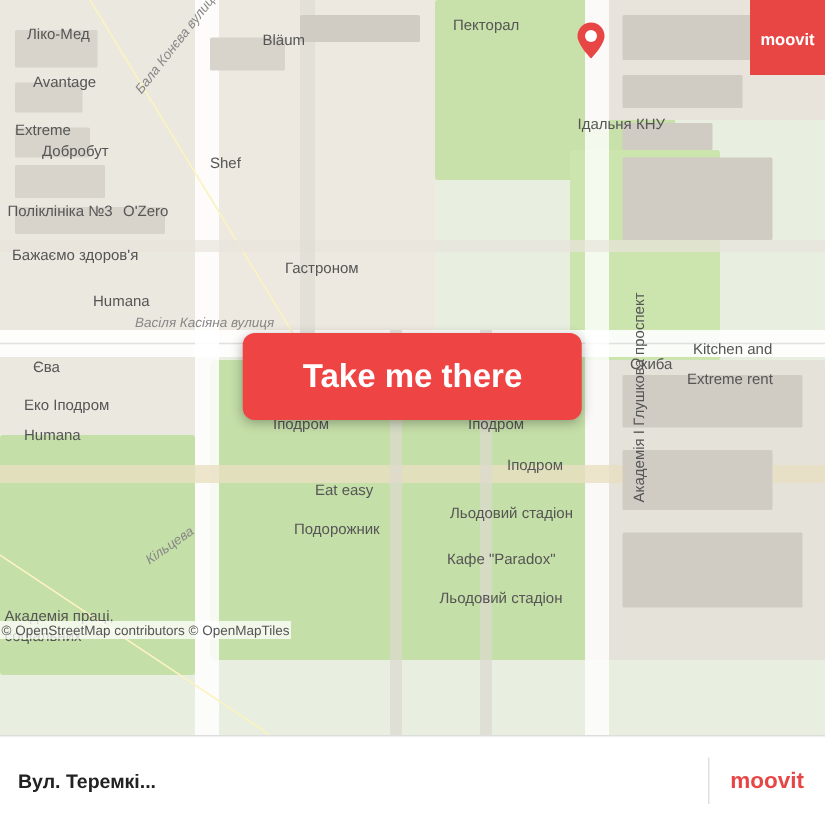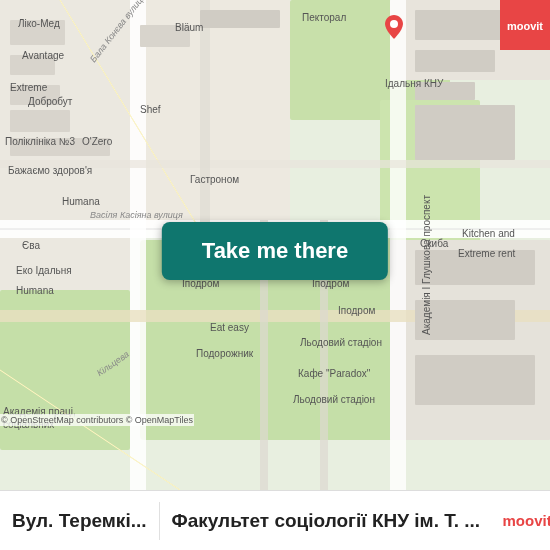--- a/index.html
+++ b/index.html
@@ -34,21 +34,21 @@
       color: #888;
       font-style: italic;
     }
 
     
     #cta-button {
       position: absolute;
       left: 50%;
       top: 222px;
       transform: translateX(-50%);
-      background-color: #0f766e;
+      background-color: #ef4444;
       color: white;
       border: none;
       border-radius: 8px;
       padding: 16px 40px;
       font-size: 22px;
       font-weight: bold;
       cursor: pointer;
       white-space: nowrap;
       box-shadow: 0 2px 8px rgba(0,0,0,0.3);
       z-index: 100;
@@ -70,21 +70,21 @@
       padding: 8px 12px;
       display: flex;
       flex-direction: column;
       justify-content: center;
     }
 
     #from-stop {
       border-right: 1px solid #e0e0e0;
     }
     .stop-name {
-      font-size: 19px;
+      font-size: 13px;
       font-weight: bold;
       color: #222;
       white-space: nowrap;
       overflow: hidden;
       text-overflow: ellipsis;
     }
 
     #moovit-logo {
       padding: 0 14px;
       display: flex;
@@ -189,21 +189,21 @@
   <div class="map-label" style="left:10px;top:82px">Extreme</div>
   <div class="map-label" style="left:28px;top:96px">Добробут</div>
   <div class="map-label" style="left:5px;top:136px">Поліклініка №3</div>
   <div class="map-label" style="left:82px;top:136px">O'Zero</div>
   <div class="map-label" style="left:140px;top:104px">Shef</div>
   <div class="map-label" style="left:175px;top:22px">Bläum</div>
   <div class="map-label" style="left:8px;top:165px">Бажаємо здоров'я</div>
   <div class="map-label" style="left:62px;top:196px">Humana</div>
   <div class="map-label" style="left:190px;top:174px">Гастроном</div>
   <div class="map-label" style="left:22px;top:240px">Єва</div>
-  <div class="map-label" style="left:16px;top:265px">Еко Ідальня</div>
+  <div class="map-label" style="left:16px;top:265px">Еко Іподром</div>
   <div class="map-label" style="left:16px;top:285px">Humana</div>
   <div class="map-label" style="left:182px;top:278px">Іподром</div>
   <div class="map-label" style="left:262px;top:255px">Іподром</div>
   <div class="map-label" style="left:312px;top:278px">Іподром</div>
   <div class="map-label" style="left:338px;top:305px">Іподром</div>
   <div class="map-label" style="left:210px;top:322px">Eat easy</div>
   <div class="map-label" style="left:196px;top:348px">Подорожник</div>
   <div class="map-label" style="left:300px;top:337px">Льодовий стадіон</div>
   <div class="map-label" style="left:298px;top:368px">Кафе "Paradox"</div>
   <div class="map-label" style="left:293px;top:394px">Льодовий стадіон</div>
@@ -221,19 +221,16 @@
 
   <button id="cta-button">Take me there</button>
 
   <div class="attribution">© OpenStreetMap contributors  © OpenMapTiles</div>
 </div>
 
 <div id="bottom-bar">
   <div id="from-stop">
     <div class="stop-name">Вул. Теремкі...</div>
   </div>
-  <div id="to-stop">
-    <div class="stop-name">Факультет соціології КНУ ім. Т. ...</div>
-  </div>
   <div id="moovit-logo">
     <span class="moovit-text">moovit</span>
   </div>
 </div>
 
 </body></html>

